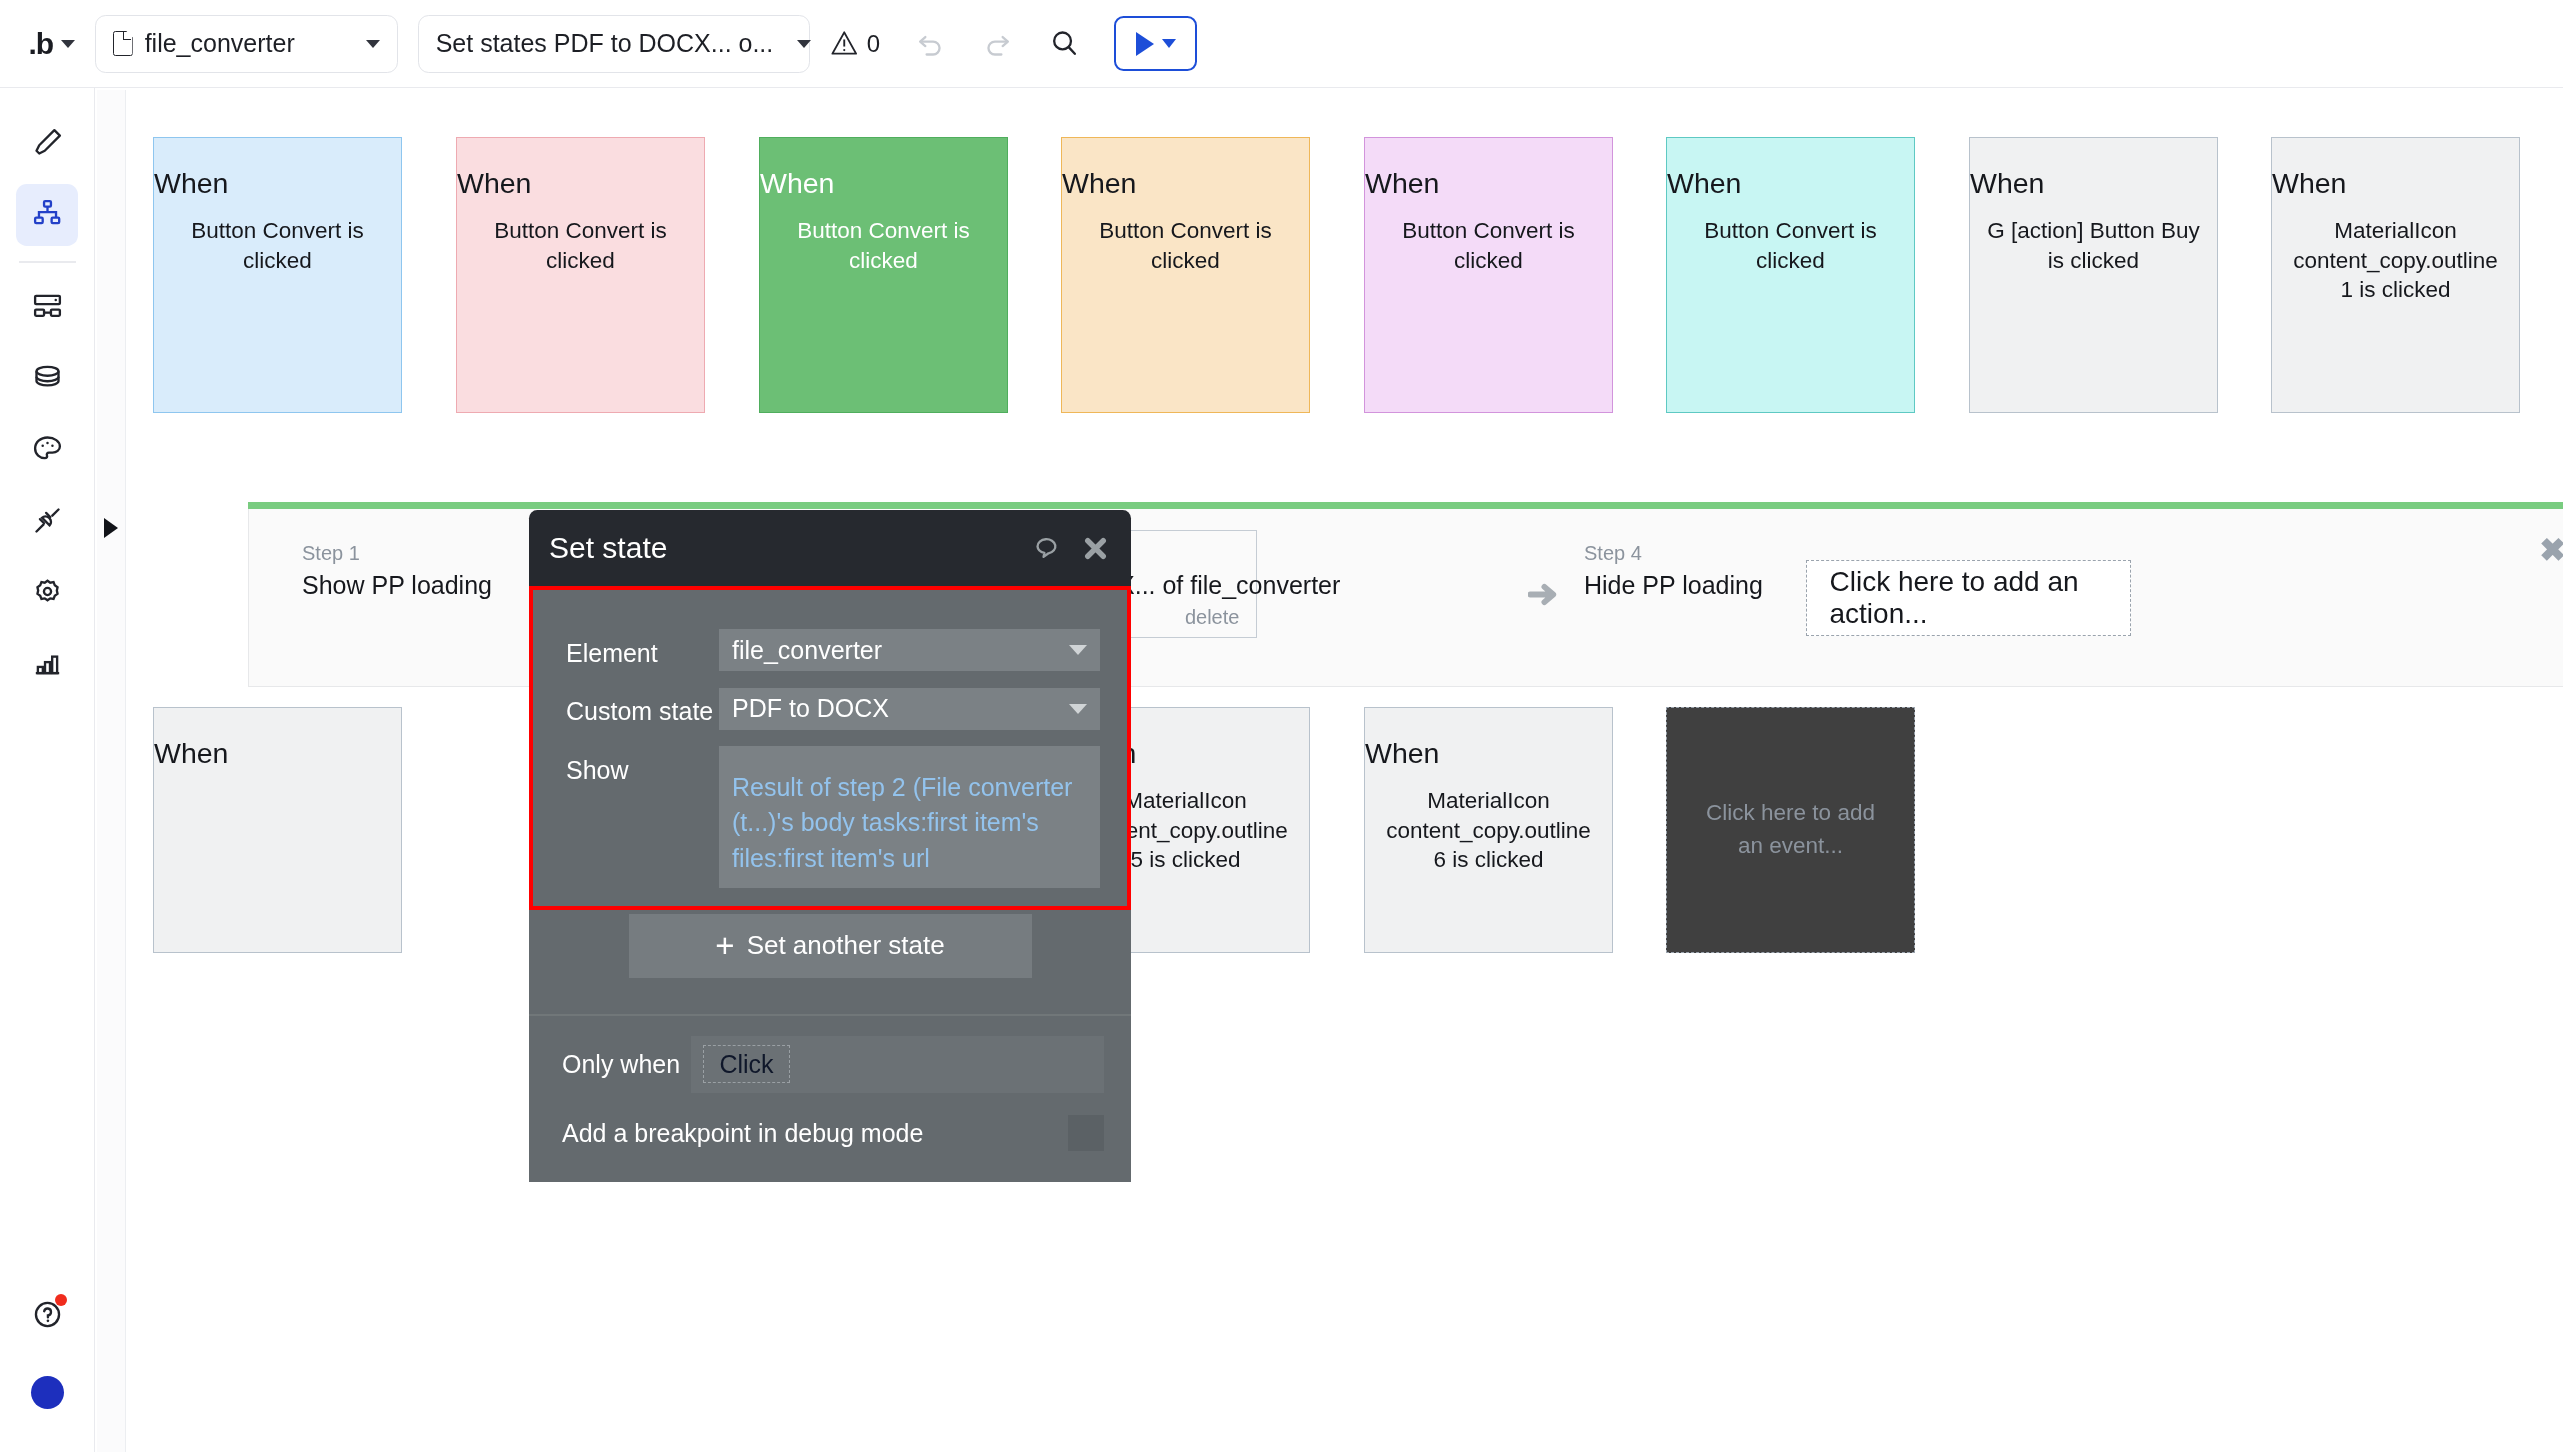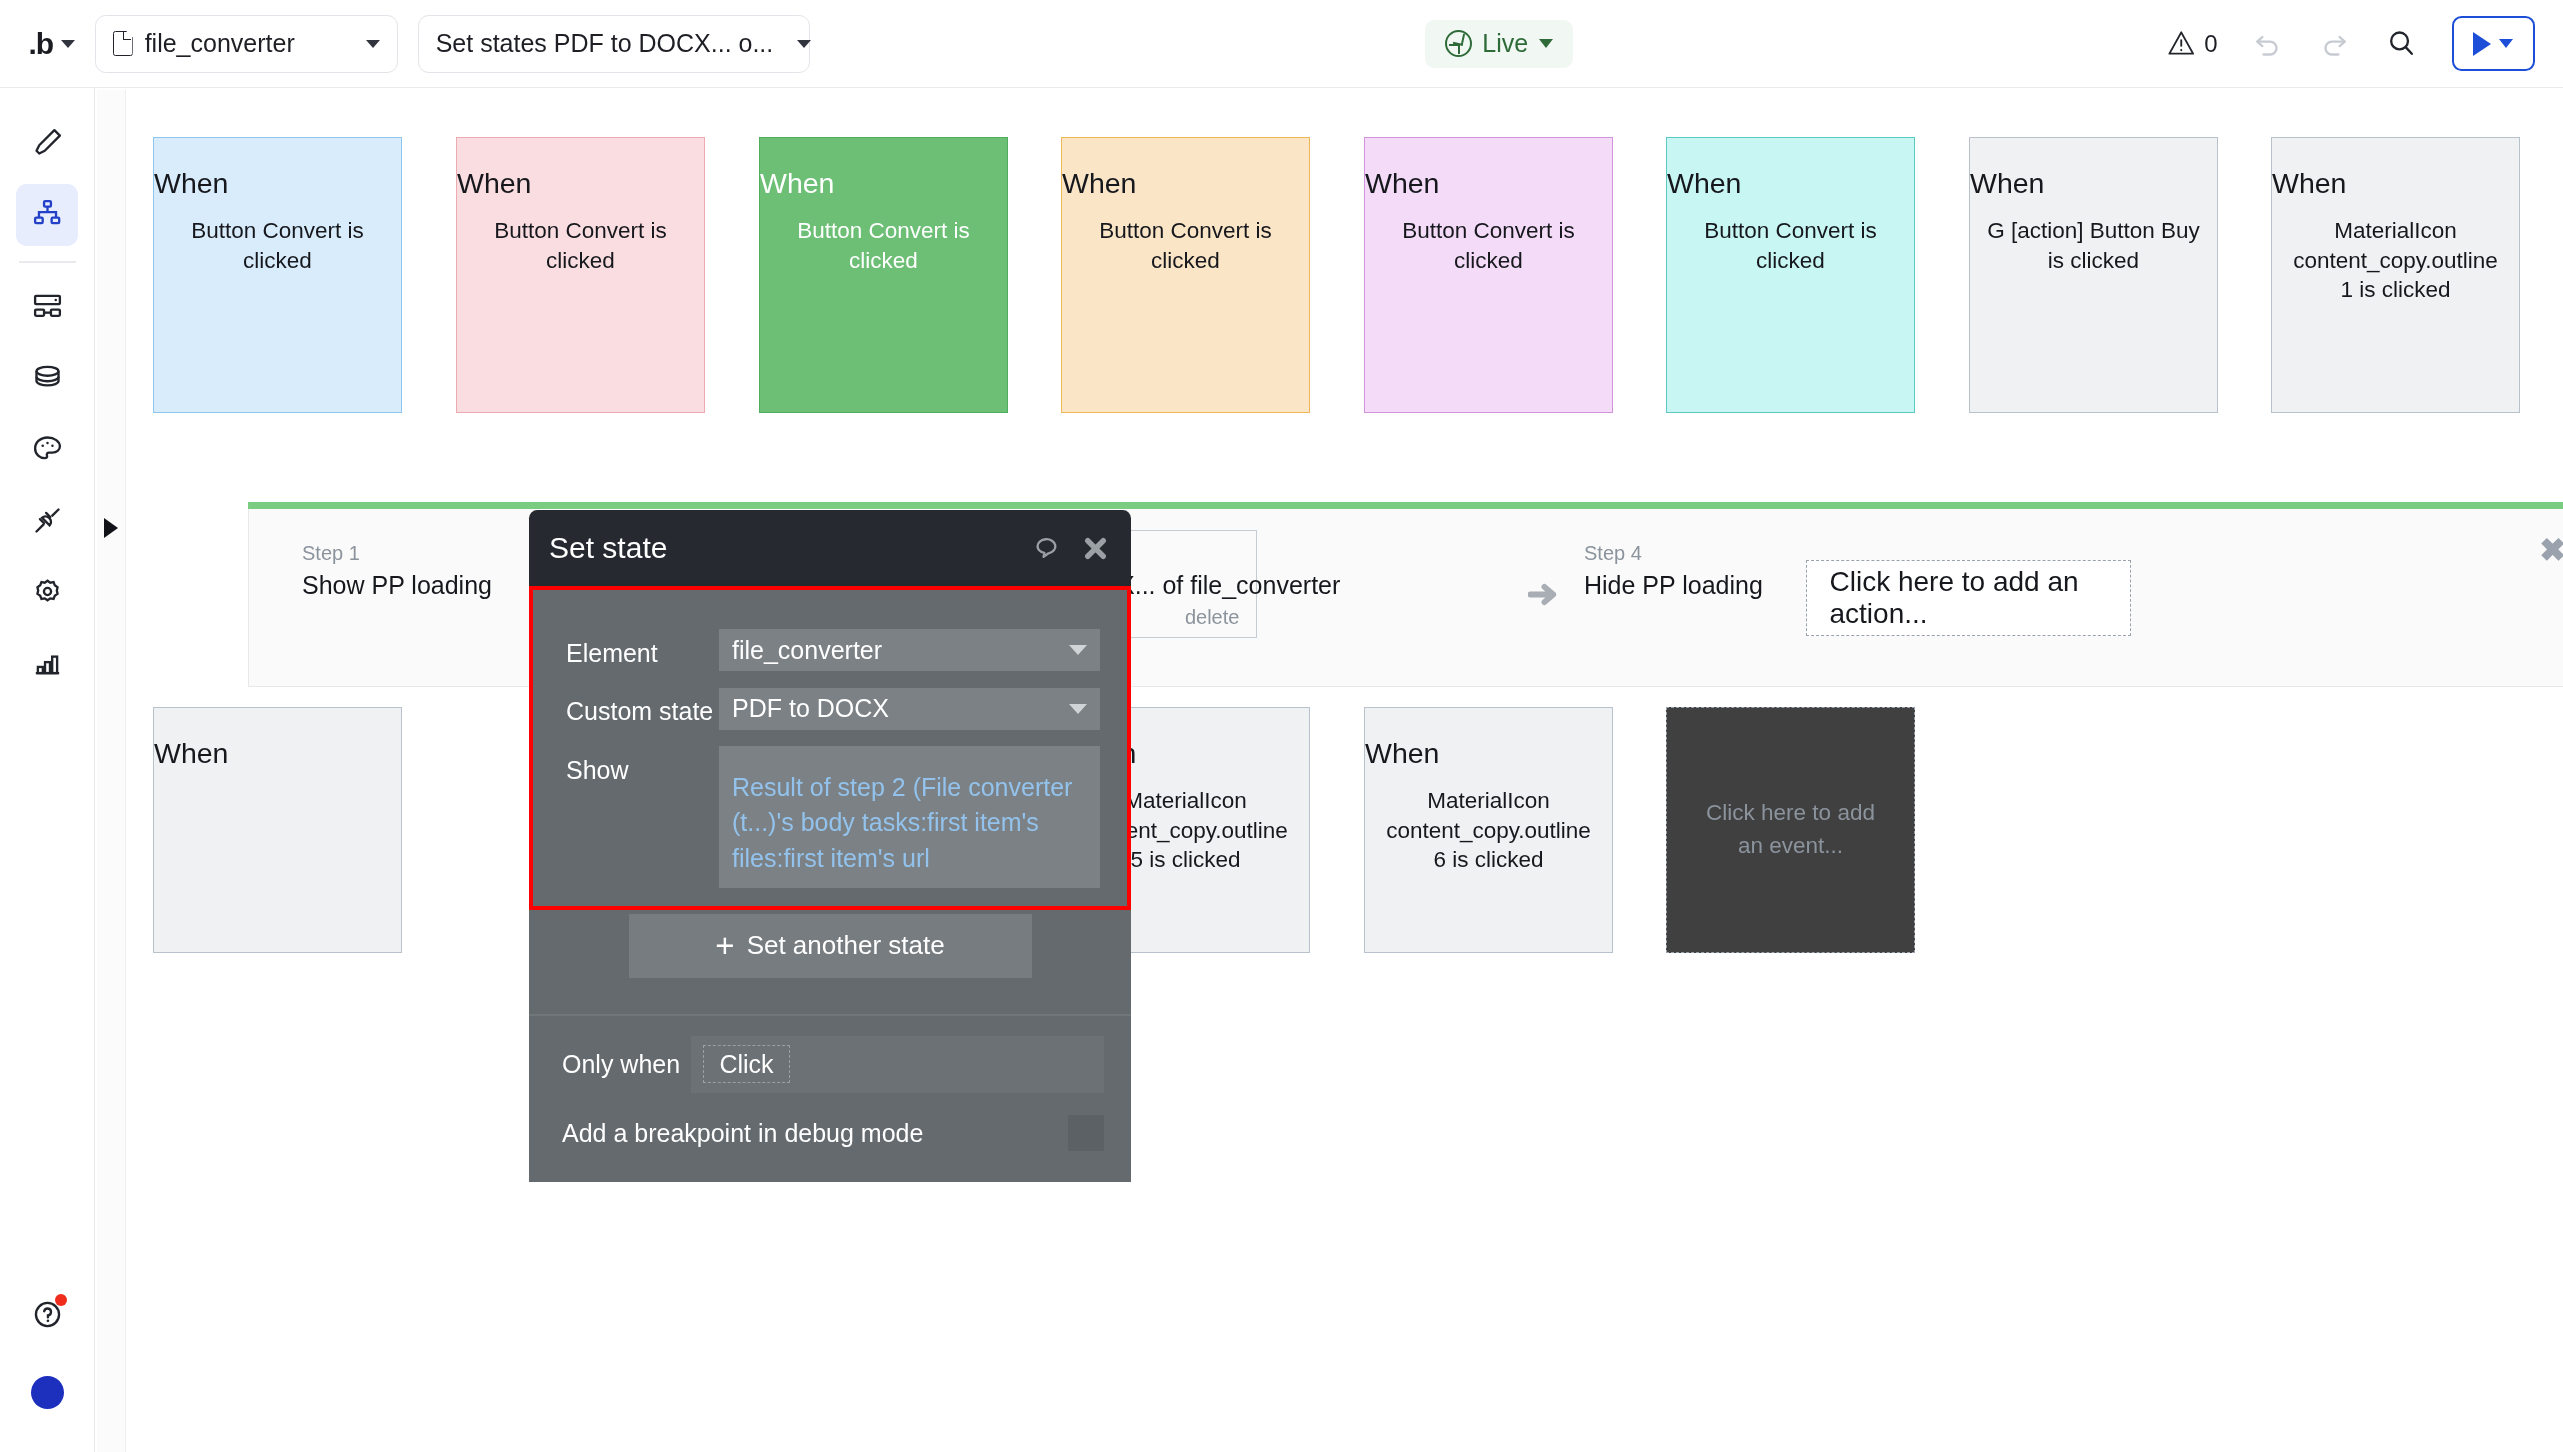--- a/index.html
+++ b/index.html
@@ -166,21 +166,21 @@
     display:flex; align-items:center; justify-content:center; gap:12px;
   }
   .btn-another .plus { font-size: 33px; color:#ffffff; line-height:1; font-weight:400;}
   .btn-another .t { font-size:26px; color:#ffffff; }
 
   .dlg-divider { height:1.8px; background:#717779; margin: 36px 0 0; }
   .onlywhen { display:flex; align-items:center; padding: 20px 27px 0 33px; }
   .onlywhen .lbl { font-size:25px; color:#ffffff; width:129px; flex:none; }
   .ow-field { flex:1; height:57px; background:#6b7175; display:flex; align-items:center; padding-left: 12px;}
   .ow-chip { border:1.8px dashed #9aa0a4; padding: 3.6px 15.4px; }
-  .ow-chip span { font-size:25px; color:#ffffff; }
+  .ow-chip span { font-size:25px; color:#0f172a; }
   .breakrow { display:flex; align-items:center; padding: 22.5px 27px 26px 33px; }
   .breakrow .lbl { font-size:25px; color:#ffffff; flex:1; }
   .chk { width:36px;height:36px;background:#5b6165; }
 </style>
 </head>
 <body>
 
 <div class="topbar">
 
   <div class="brand">
@@ -194,27 +194,20 @@
     <span class="spacer"></span>
     <span class="chev sm"></span>
   </div>
 
   <div class="combo combo-wf">
     <span class="label">Set states PDF to DOCX... o...</span>
     <span class="spacer"></span>
     <span class="chev sm"></span>
   </div>
 
-  <div class="topbar-center">
-    <div class="live-pill">
-      <span class="globe"></span>
-      <span class="txt">Live</span>
-      <span class="chev-green"></span>
-    </div>
-  </div>
 
   <div class="topbar-right">
     <div class="warn-group">
       <span>
         <svg width="28.5" height="26" viewBox="0 0 24 22">
             <path d="M12 2 L22 20 H2 Z" fill="none" stroke="#22242b" stroke-width="1.6" stroke-linejoin="round"></path>
             <line x1="12" y1="8" x2="12" y2="14" stroke="#22242b" stroke-width="1.6"></line>
             <circle cx="12" cy="17" r="0.9" fill="#22242b"></circle>
           </svg>
       </span>

